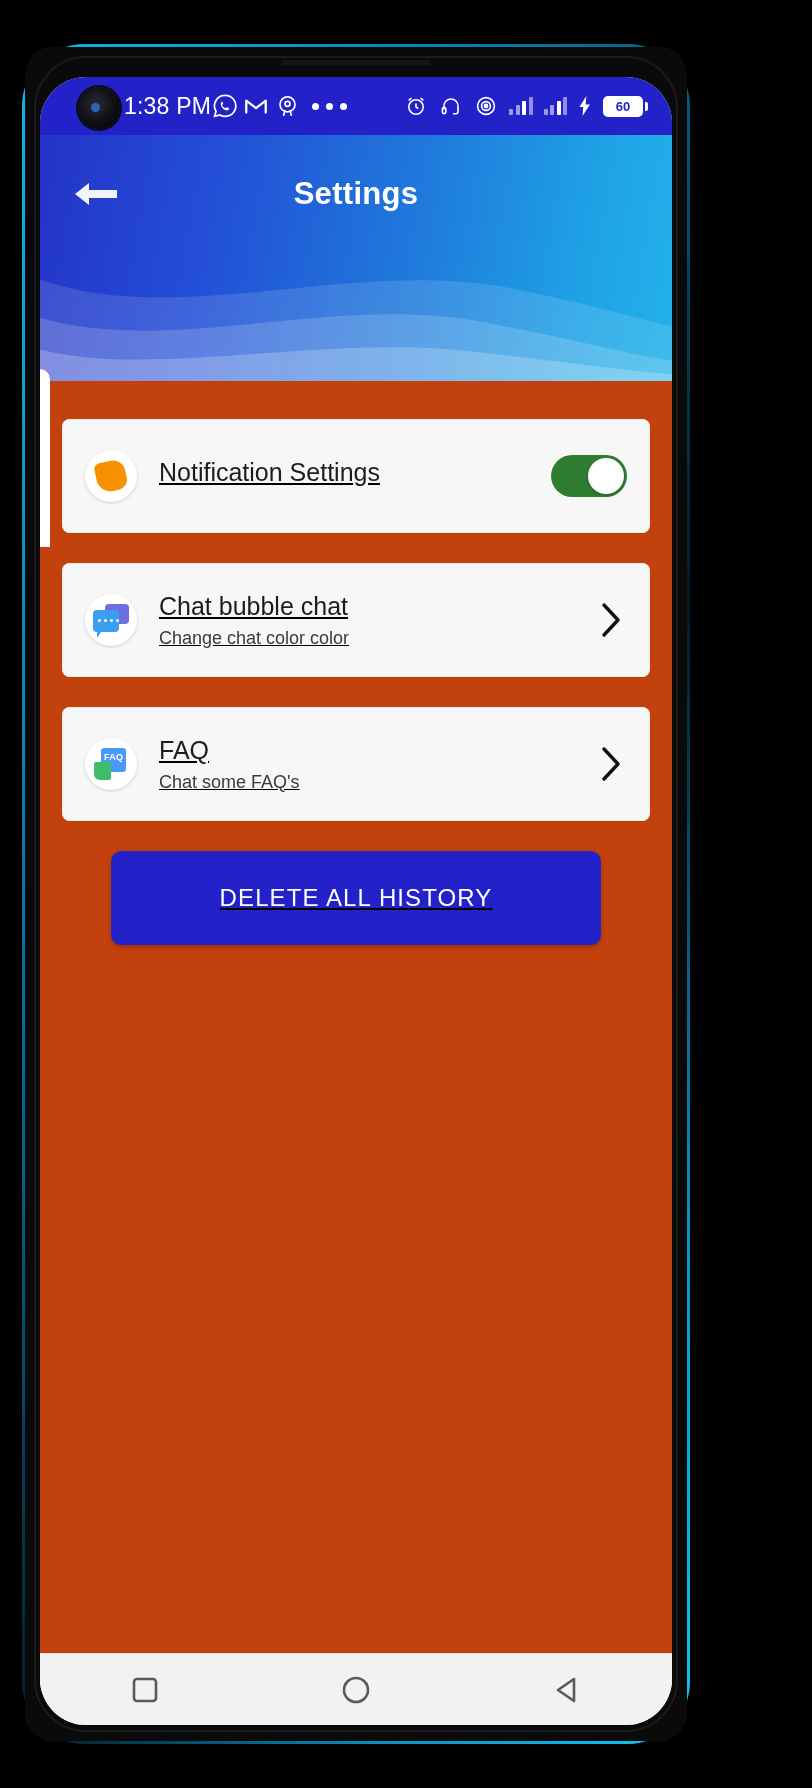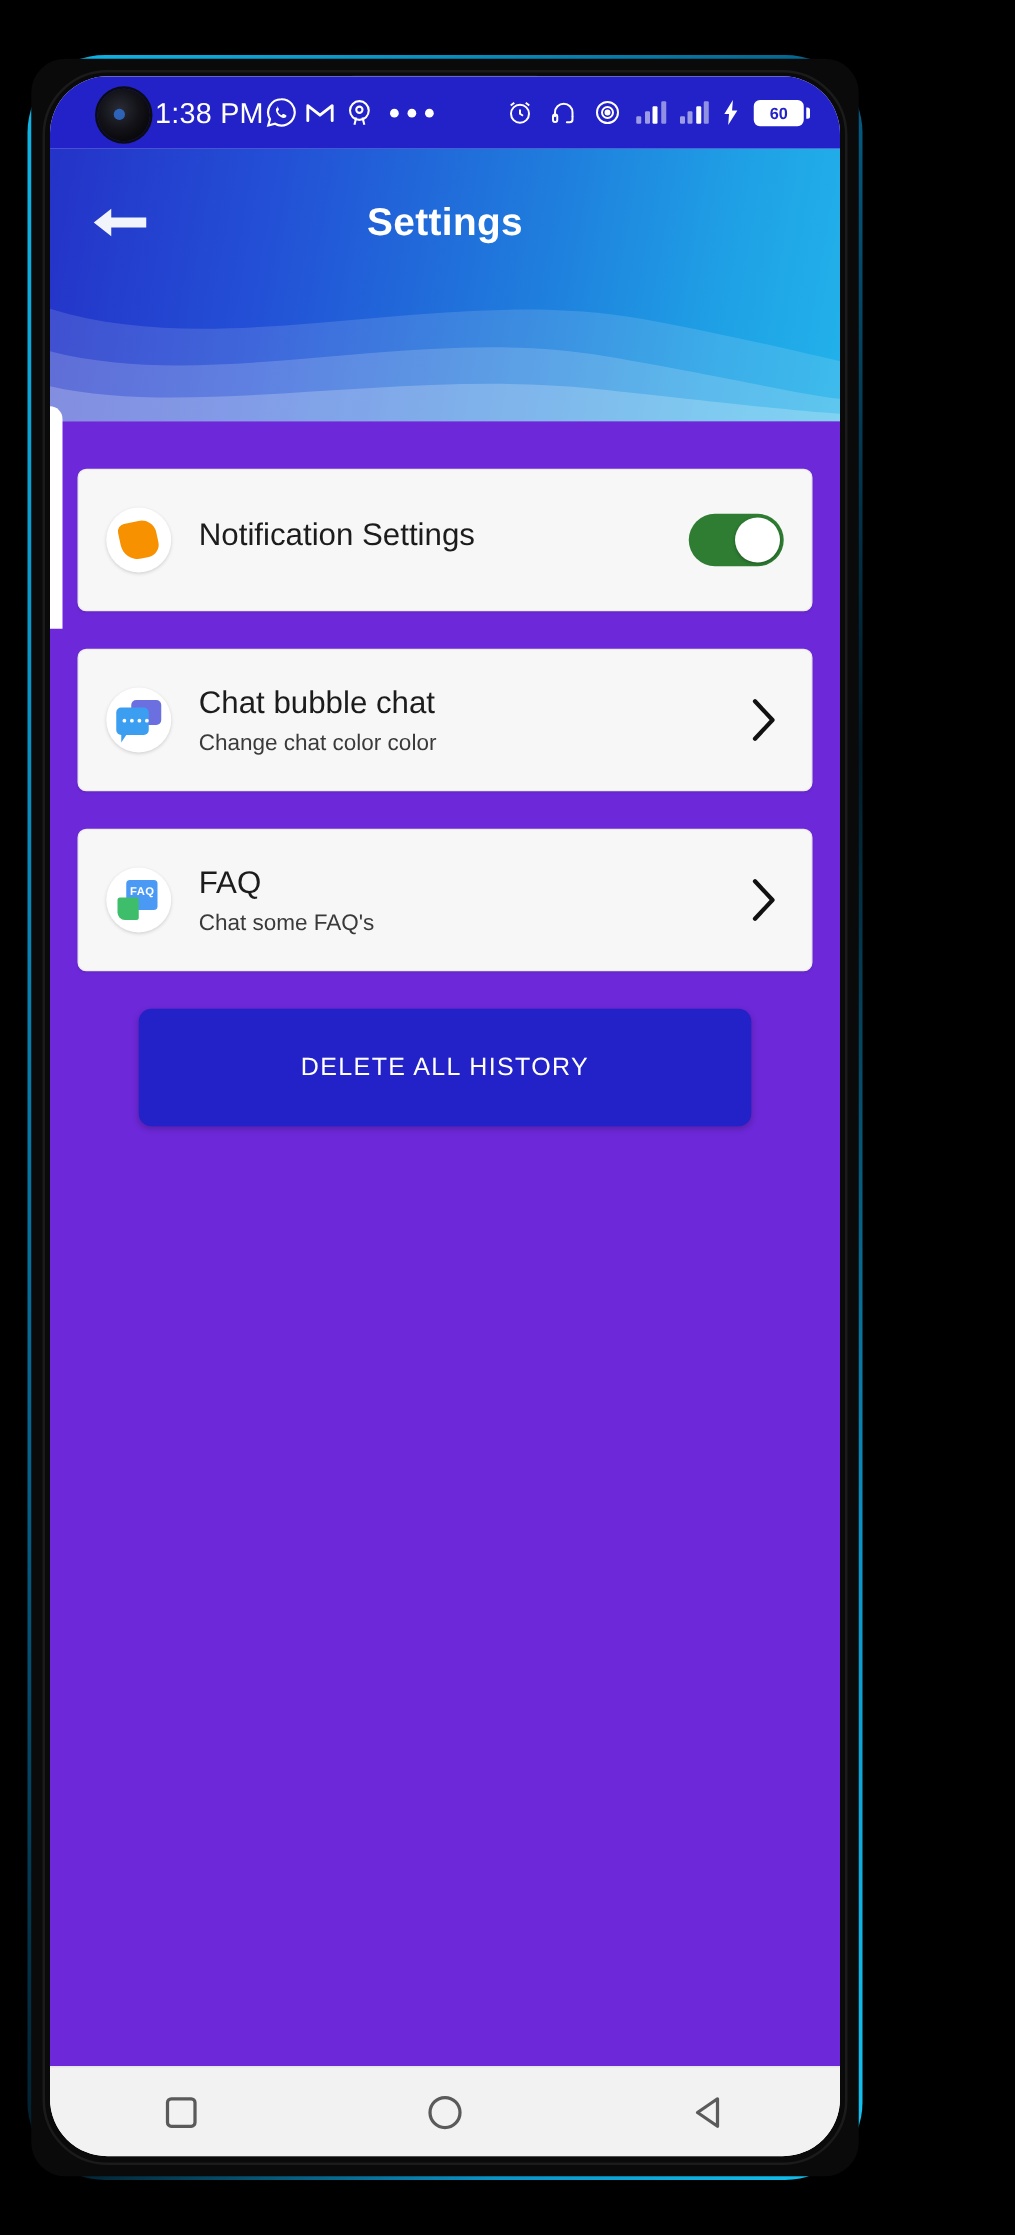--- a/index.html
+++ b/index.html
@@ -17,21 +17,21 @@
     width: 668px; height: 1700px;
     border-radius: 62px;
     background: linear-gradient(120deg,#0fb8e8 0%, #0a93c4 18%, #05618a 40%, #021a26 60%, #0b93c6 82%, #12c6f2 100%);
     padding: 3px;
   }
   #phone-body {
     position: relative;
     width: 100%; height: 100%;
     border-radius: 27px;
     background: #0a0a0a;
-    padding: 14px 15px 16px 15px;
+    padding: 30px 15px 16px 15px;
   }
   #phone-inner-ring {
     position: absolute;
     inset: 9px;
     border-radius: 52px;
     border: 2px solid #1b1b1b;
     pointer-events: none;
   }
   #speaker-slit {
     position: absolute;
@@ -108,21 +108,21 @@
   #battery-level {
     font-size: 13px; font-weight: 700; color:#2222c8; line-height:1;
   }
   #battery-cap {
     width:3px; height:9px; background:#fff; border-radius:0 2px 2px 0;
   }
 
   
   #app-bar {
     position: relative;
-    height: 218px;
+    height: 246px;
     overflow: hidden;
     background: linear-gradient(100deg, #2433c8 0%, #2350d6 28%, #1f7fdd 62%, #1fa3e6 85%, #22b2ea 100%);
   }
   #app-bar svg.waves { position:absolute; inset:0; width:100%; height:100%; }
   #app-bar-content {
     position: relative;
     height: 118px;
     display: flex; align-items: center;
     padding: 0 28px;
     z-index: 2;
@@ -139,23 +139,24 @@
     font-size: 31px;
     font-weight: 700;
     color: #ffffff;
     letter-spacing: .3px;
     pointer-events: none;
   }
 
   
   #content {
     position: relative;
-    background: #6d28d9;
+    background: #c2410c;
     height: calc(100% - 58px - 218px - 72px);
     padding: 38px 22px 0 22px;
+    text-decoration: underline;
   }
   #content-edge {
     position:absolute; left:0; top:-12px; width:10px; height:178px;
     background:#fff; border-top-right-radius:10px;
   }
 
   .card {
     background: #f7f7f7;
     border: 1px solid #ececec;
     border-radius: 7px;
@@ -213,21 +214,21 @@
 
   
   #delete-button {
     display: block;
     margin: 14px auto 0 auto;
     width: 490px; height: 94px;
     background: #2222c8;
     color: #fff;
     border: none;
     border-radius: 10px;
-    font-size: 20px;
+    font-size: 24px;
     font-weight: 400;
     letter-spacing: 1.1px;
     font-family: "Liberation Sans", sans-serif;
     cursor: pointer;
     box-shadow: 0 2px 5px rgba(0,0,0,.22);
   }
 
   
   #nav-bar {
     position: absolute;

